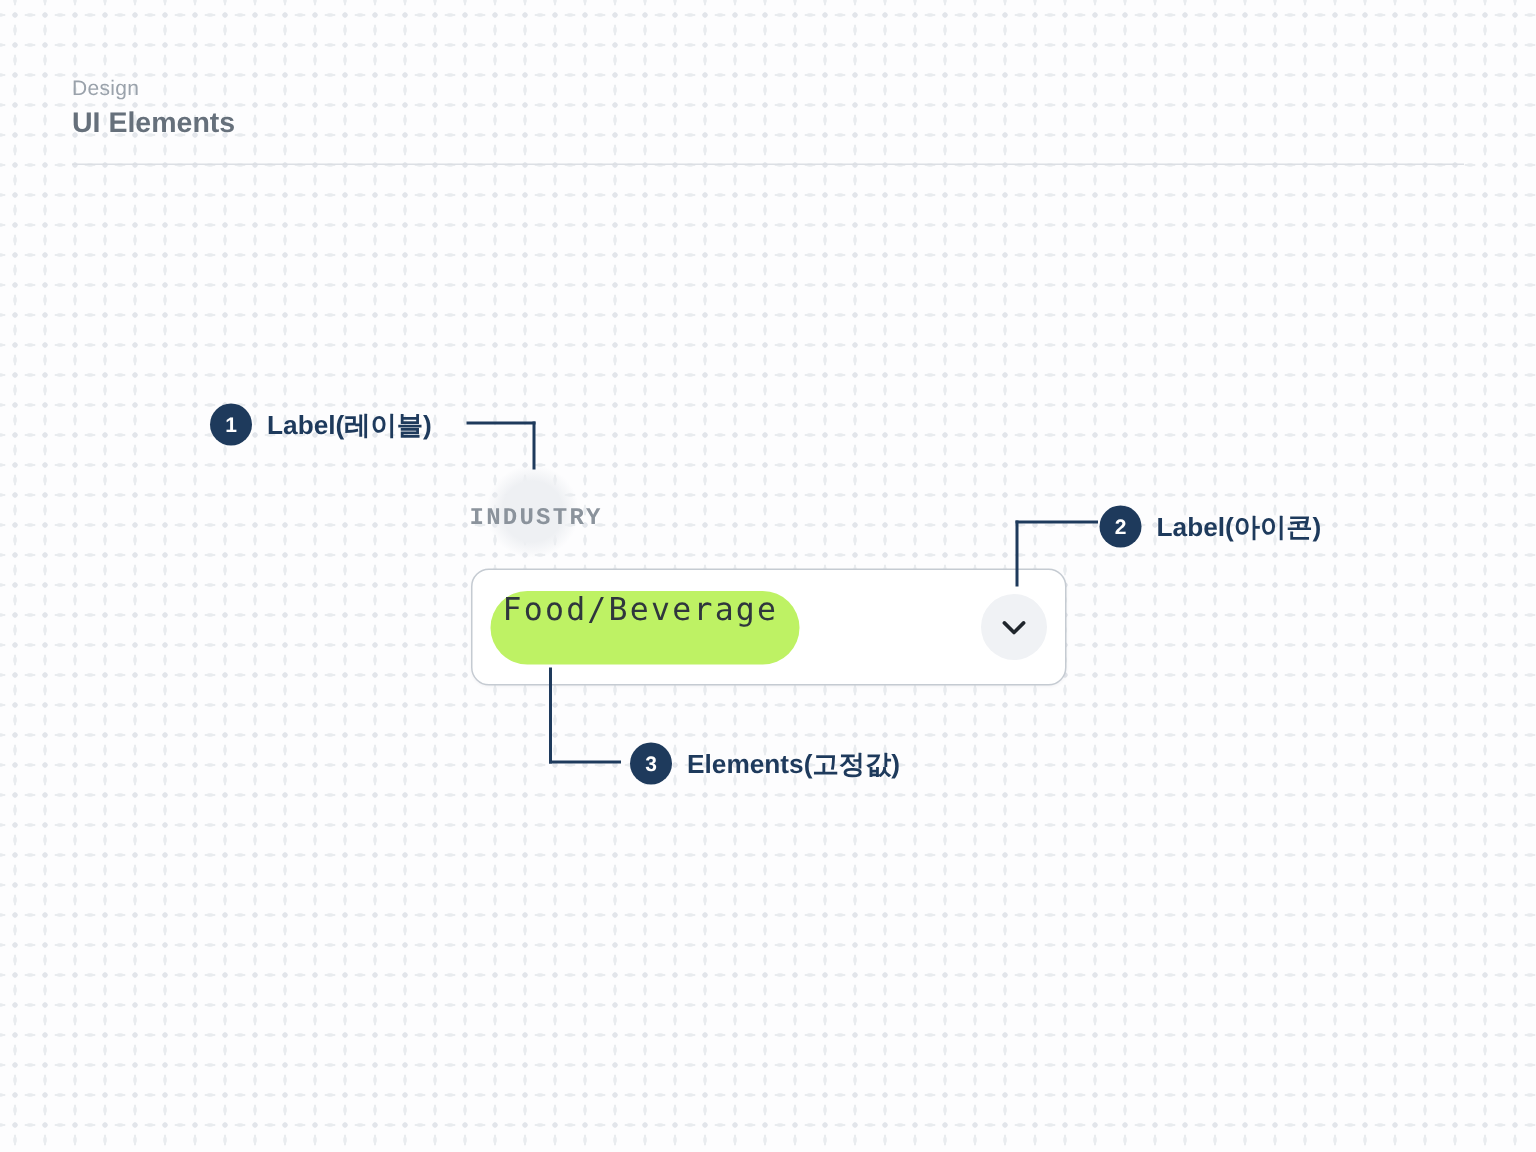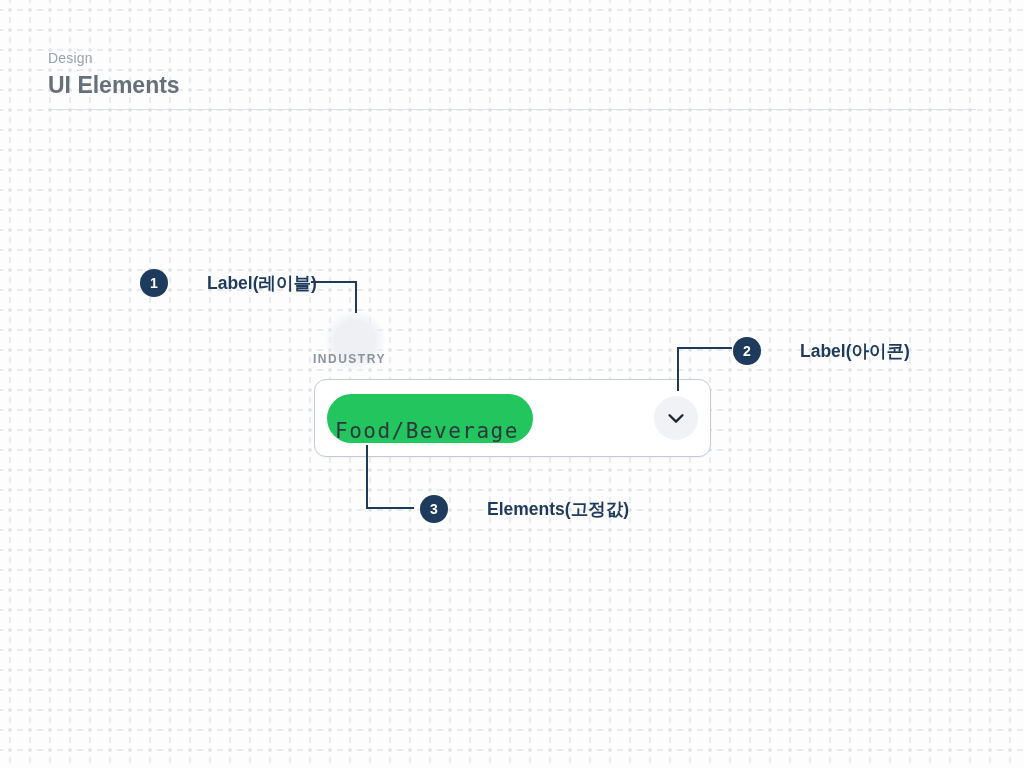--- a/index.html
+++ b/index.html
@@ -20,54 +20,54 @@
     background-position: 0 0, 10px 0, 0 10px;
   }
 
   
   .header-eyebrow {
     position: absolute; left: 48px; top: 50px;
     font-size: 14px; color: #9aa2ab; letter-spacing: 0.2px;
   }
   .header-title {
     position: absolute; left: 48px; top: 72px;
-    font-size: 23px; font-weight: 700; color: #66707b;
+    font-size: 19px; font-weight: 700; color: #66707b;
   }
   .header-divider {
     position: absolute; left: 48px; top: 109px;
     width: 928px; height: 1px; background: #dcdfe4;
   }
 
   
   .label-highlight {
     position: absolute; left: 324px; top: 310px;
     width: 62px; height: 62px; border-radius: 50%;
     background: radial-gradient(circle closest-side, #eef0f3 65%, rgba(238,240,243,0) 100%);
   }
   .field-label {
-    position: absolute; left: 313px; top: 352px;
-    font-family: Liberation Sans, sans-serif;
-    font-size: 12px; font-weight: 700; color: #8b939c; letter-spacing: 1.5px;
+    position: absolute; left: 313px; top: 336px;
+    font-family: Liberation Mono, monospace;
+    font-size: 16px; font-weight: 700; color: #8b939c; letter-spacing: 1.5px;
   }
   .select-box {
     position: absolute; left: 314px; top: 379px;
     width: 397px; height: 78px;
     background: #ffffff;
     border: 1.5px solid #c5cbd2;
     border-radius: 12px;
     box-shadow: 0 1px 2px rgba(16,24,40,0.04);
     display: flex; align-items: center; justify-content: space-between;
     padding: 0 12px;
     cursor: pointer;
   }
   .value-pill {
-    background: #22c55e;
+    background: #bef264;
     border-radius: 25px;
     height: 49px;
-    display: flex; align-items: flex-end;
+    display: flex; align-items: flex-start;
     padding: 0 14px 0 8px;
   }
   .value-text {
     font-family: "DejaVu Sans Mono", monospace;
     font-size: 21px; font-weight: 500; color: #2f363d; letter-spacing: 1.5px;
     white-space: nowrap;
   }
   .chevron-btn {
     width: 44px; height: 44px; border-radius: 50%;
     background: #f0f2f5; border: none;
@@ -80,21 +80,21 @@
     position: absolute;
     display: flex; align-items: center; gap: 10px;
   }
   .ann-badge {
     width: 28px; height: 28px; border-radius: 50%;
     background: #1e3a5c; color: #ffffff;
     display: flex; align-items: center; justify-content: center;
     font-size: 14px; font-weight: 700; flex: none;
   }
   .ann-label {
-    font-size: 17.5px; font-weight: 700; color: #1e3a5c; white-space: nowrap; margin-left: 29px;
+    font-size: 17.5px; font-weight: 700; color: #1e3a5c; white-space: nowrap;
   }
   .connector { position: absolute; }
   .connector-1 {
     left: 311px; top: 281px; width: 46px; height: 32px;
     border-top: 2.5px solid #1e3a5c; border-right: 2.5px solid #1e3a5c;
   }
   .connector-2 {
     left: 677px; top: 347px; width: 55px; height: 44px;
     border-top: 2.5px solid #1e3a5c; border-left: 2.5px solid #1e3a5c;
   }

